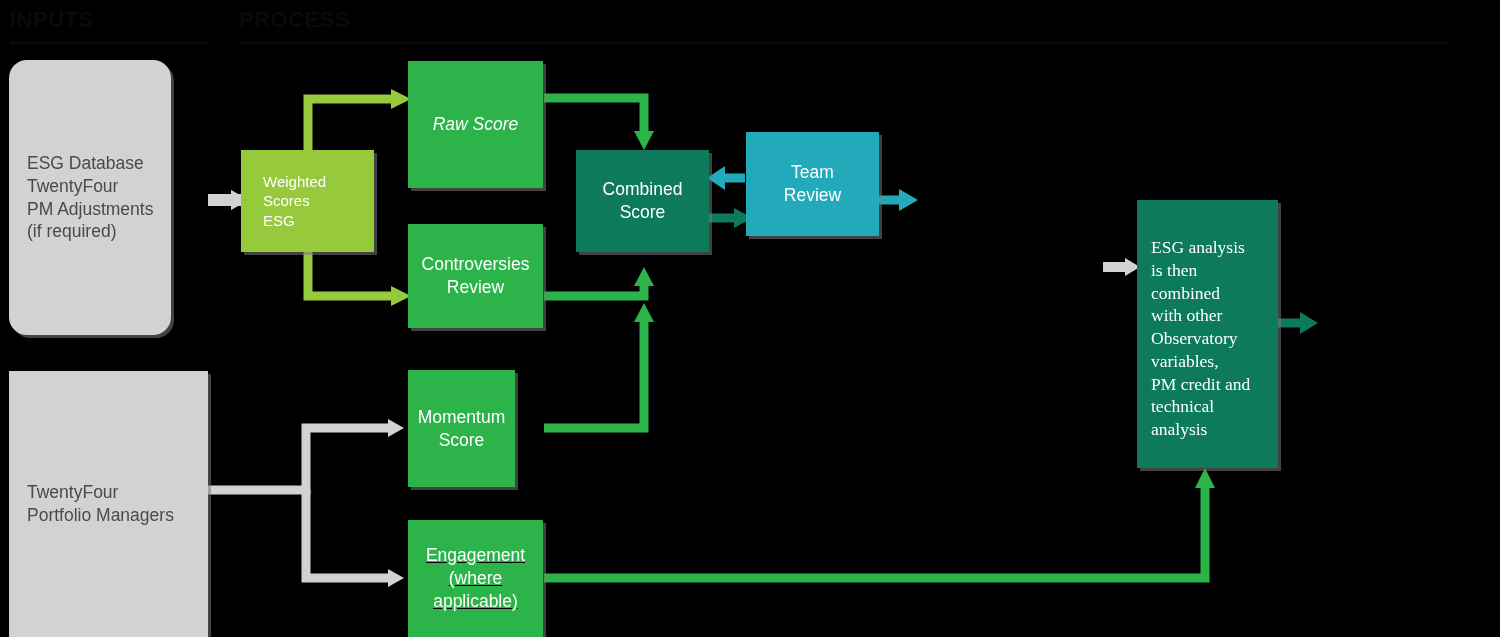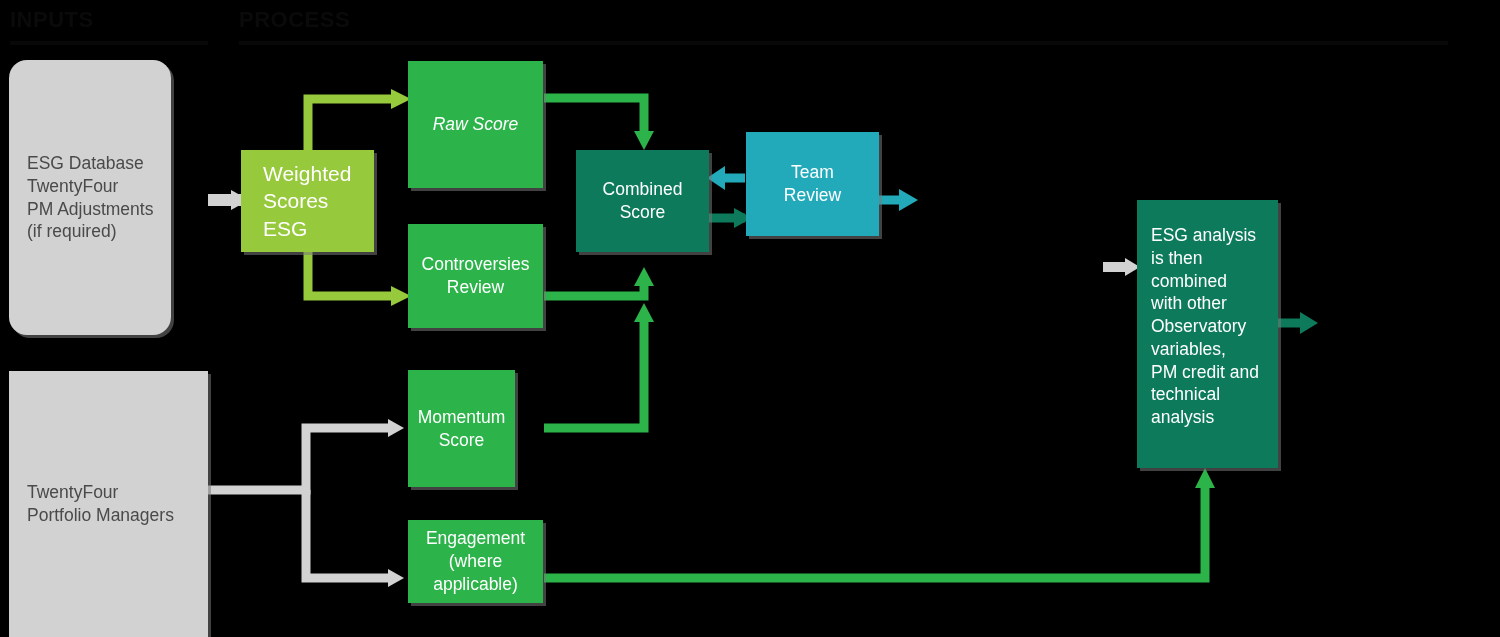--- a/index.html
+++ b/index.html
@@ -41,21 +41,21 @@
   }
   .box .txt {
     white-space: pre-line;
     line-height: 1.30;
   }
 
   .grey-box { background: #d2d2d2; }
   .grey-box .txt { color: #4a4a4a; font-size: 17.5px; padding-left: 18px; }
 
   .lgreen-box { background: #97c93d; }
-  .lgreen-box .txt { color: #ffffff; font-size: 21px; padding-left: 22px; }
+  .lgreen-box .txt { color: #ffffff; font-size: 15px; padding-left: 22px; }
 
   .green-box { background: #2cb34a; }
   .green-box .txt { color: #ffffff; font-size: 17.5px; width: 100%; text-align: center; }
 
   .teal-box { background: #0d7b5b; }
   .teal-box .txt { color: #ffffff; font-size: 17.5px; width: 100%; text-align: center; }
 
   .teal-box.left-align .txt { text-align: left; padding-left: 14px; }
 
   .cyan-box { background: #22aabb; }
@@ -178,39 +178,39 @@
   <div class="box green-box" style="left:408px; top:224px; width:135px; height:104px;">
     <div class="txt">Controversies
 Review</div>
   </div>
 
   <div class="box green-box" style="left:408px; top:370px; width:107px; height:117px;">
     <div class="txt">Momentum
 Score</div>
   </div>
 
-  <div class="box green-box" style="left:408px; top:520px; width:135px; height:83px;">
+  <div class="box green-box" style="left:408px; top:520px; width:135px; height:117px;text-decoration:underline;">
     <div class="txt">Engagement
 (where
 applicable)</div>
   </div>
 
   <div class="box teal-box" style="left:576px; top:150px; width:133px; height:102px;">
     <div class="txt">Combined
 Score</div>
   </div>
 
   <div class="box cyan-box" style="left:746px; top:132px; width:133px; height:104px;">
     <div class="txt">Team
 Review</div>
   </div>
 
 
   <div class="box teal-box left-align" style="left:1137px; top:200px; width:141px; height:268px; align-items:flex-start;">
-    <div class="txt" style="padding-top:24px;">ESG analysis
+    <div class="txt" style="padding-top:36px;font-family:Liberation Serif, serif;">ESG analysis
 is then
 combined
 with other
 Observatory
 variables,
 PM credit and
 technical
 analysis</div>
   </div>
 

